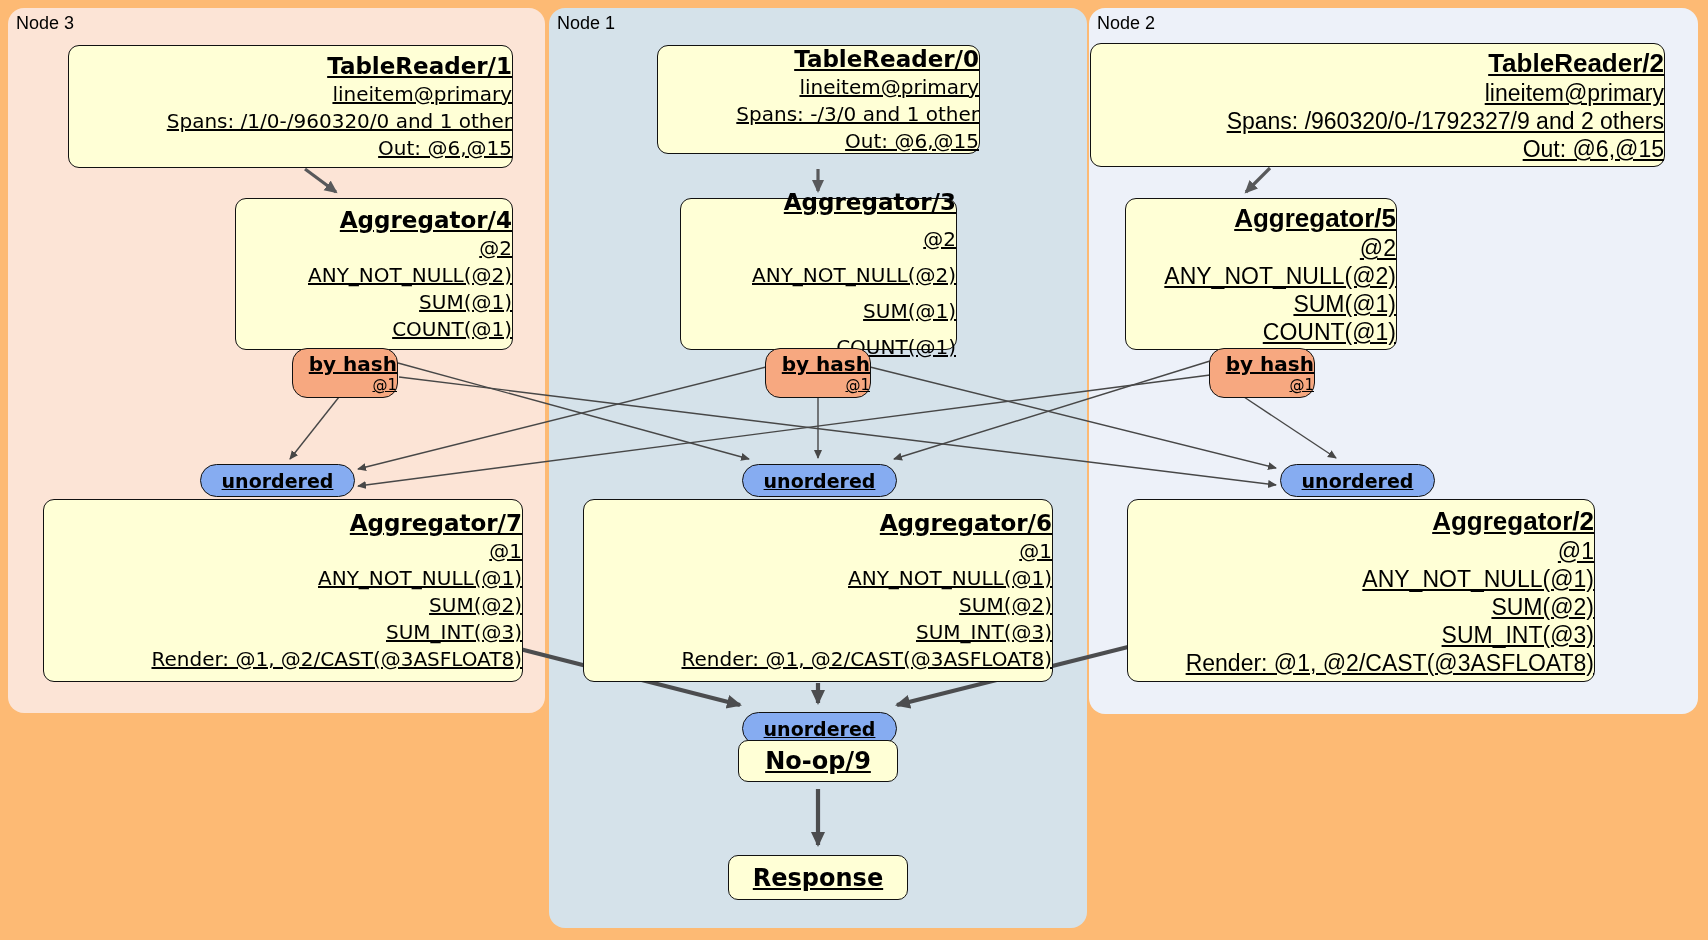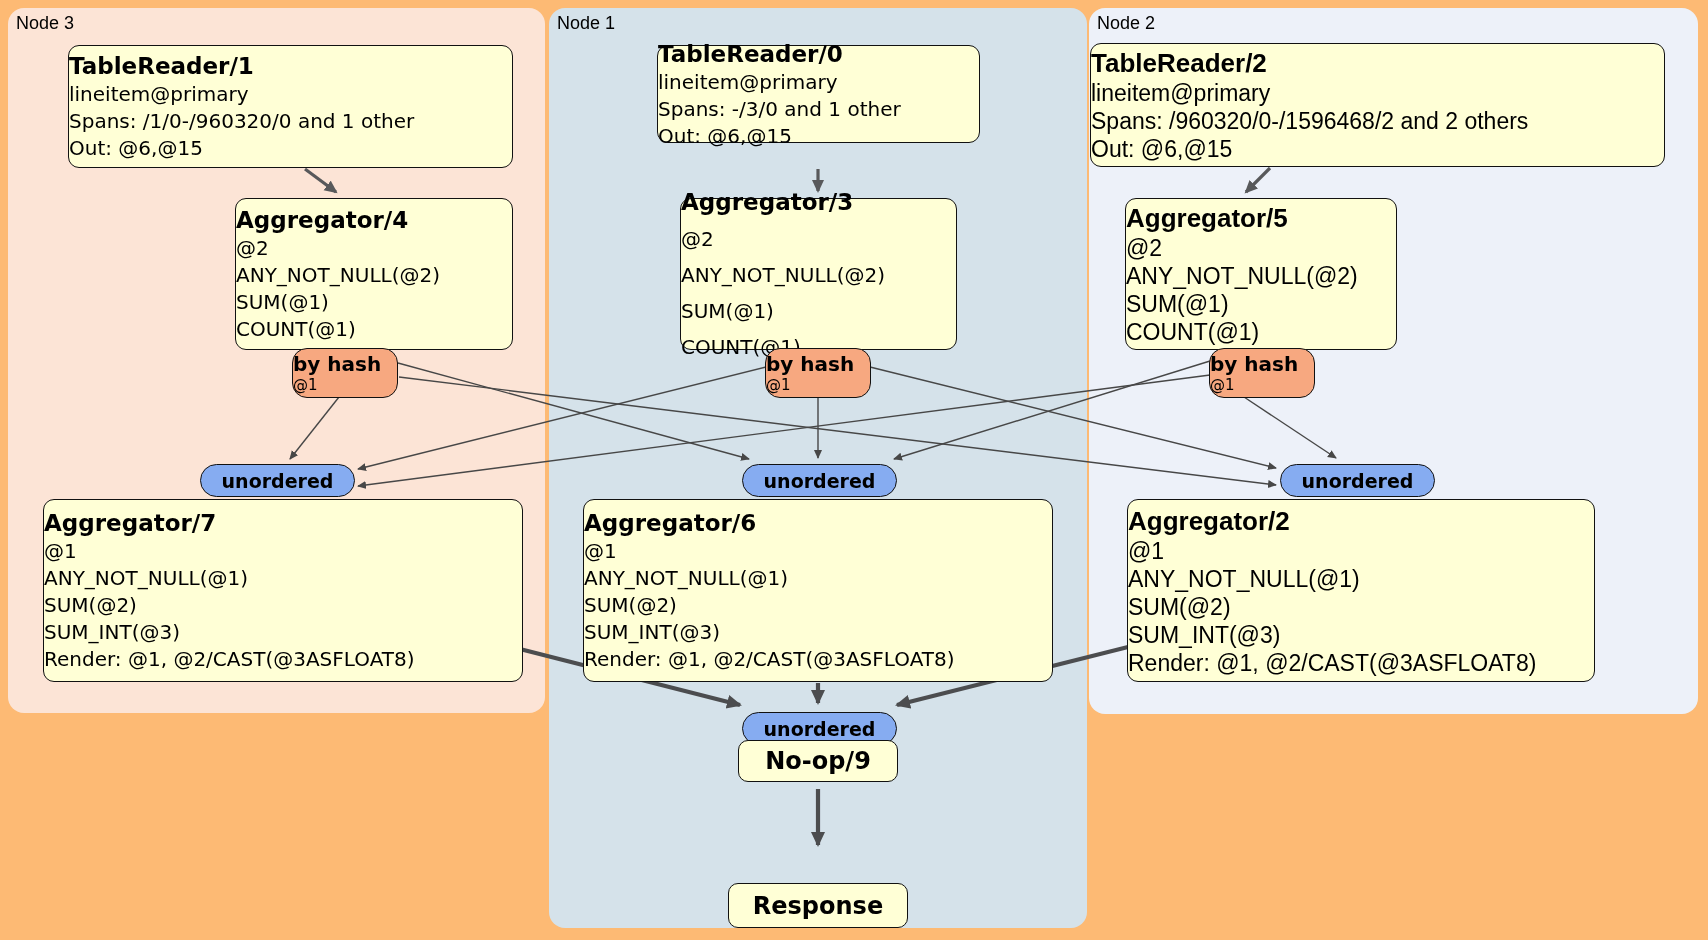--- a/index.html
+++ b/index.html
@@ -5,57 +5,57 @@
   html,body{margin:0;padding:0;background:#ffffff;}
   .canvas{position:relative;width:1708px;height:940px;background:#fdba74;overflow:hidden;
           font-family:"DejaVu Sans",sans-serif;padding-left:36px;}
   .band{position:absolute;border-radius:16px;}
   .band-n3{left:8px;top:8px;width:537px;height:705px;background:#fce4d6;}
   .band-n1{left:549px;top:8px;width:538px;height:920px;background:#d5e2ea;}
   .band-n2{left:1089px;top:8px;width:609px;height:706px;background:#edf1f9;}
   .band-label{position:absolute;left:8px;top:5px;font-family:"Liberation Sans",sans-serif;
               font-size:18px;color:#000;}
   svg.edges{position:absolute;left:0;top:0;z-index:1;}
-  .node{position:absolute;z-index:2;box-sizing:border-box;text-align:left;}
+  .node{position:absolute;z-index:2;box-sizing:border-box;text-align:right;text-decoration:underline;}
   .box{background:#ffffd6;border:1.6px solid #111;border-radius:11px;
        display:flex;flex-direction:column;justify-content:center;}
   .box .t{font-weight:bold;font-size:23px;line-height:30px;color:#000;}
   .box .l{font-size:20px;line-height:27px;color:#000;white-space:nowrap;}
   .n2f{font-family:"Liberation Sans",sans-serif;}
   .n2f .t{font-size:26px;line-height:32px;}
   .n2f .l{font-size:23px;line-height:28px;}
   .router{background:#f7a880;border:1.6px solid #111;border-radius:15px;
           display:flex;flex-direction:column;justify-content:center;}
   .router .t{font-weight:bold;font-size:20px;line-height:24px;color:#000;}
   .router .d{font-size:15px;line-height:18px;color:#000;}
   .pill{background:#86acf1;border:1.6px solid #111;border-radius:17px;
         display:flex;align-items:center;justify-content:center;
         font-weight:bold;font-size:19px;color:#000;}
   .final{background:#ffffd6;border:1.6px solid #111;border-radius:10px;
          display:flex;align-items:center;justify-content:center;
          font-weight:bold;font-size:24px;color:#000;}
   
   .p-tr1{left:68px;top:45px;width:445px;height:123px;}
-  .p-tr0{left:657px;top:45px;width:323px;height:98px;}
+  .p-tr0{left:657px;top:45px;width:323px;height:109px;}
   .p-tr2{left:1090px;top:43px;width:575px;height:124px;}
   .p-agg4{left:235px;top:198px;width:278px;height:152px;}
   .p-agg3{left:680px;top:198px;width:277px;height:152px;gap:9px;}
   .p-agg5{left:1125px;top:198px;width:272px;height:152px;}
   .p-bh3{left:292px;top:348px;width:106px;height:50px;}
   .p-bh1{left:765px;top:348px;width:106px;height:50px;}
   .p-bh2{left:1209px;top:348px;width:106px;height:50px;}
   .p-u3{left:200px;top:464px;width:155px;height:33px;}
   .p-u1{left:742px;top:464px;width:155px;height:33px;}
   .p-u2{left:1280px;top:464px;width:155px;height:33px;}
   .p-agg7{left:43px;top:499px;width:480px;height:183px;}
   .p-agg6{left:583px;top:499px;width:470px;height:183px;}
   .p-agg8{left:1127px;top:499px;width:468px;height:183px;}
   .p-uf{left:742px;top:712px;width:155px;height:33px;}
   .p-noop{left:738px;top:740px;width:160px;height:42px;}
-  .p-resp{left:728px;top:855px;width:180px;height:45px;margin-top:28px;}
+  .p-resp{left:728px;top:855px;width:180px;height:45px;}
 </style>
 </head>
 <body>
 
 <div class="canvas">
 
   <div class="band band-n3">
     <span class="band-label">Node 3</span>
   </div>
   <div class="band band-n1">
@@ -109,21 +109,21 @@
   </div>
   <div class="node box p-tr0">
     <div class="t">TableReader/0</div>
     <div class="l">lineitem@primary</div>
     <div class="l">Spans: -/3/0 and 1 other</div>
     <div class="l">Out: @6,@15</div>
   </div>
   <div class="node box n2f p-tr2">
     <div class="t">TableReader/2</div>
     <div class="l">lineitem@primary</div>
-    <div class="l">Spans: /960320/0-/1596468/2 and 2 others</div>
+    <div class="l">Spans: /960320/0-/1792327/9 and 2 others</div>
     <div class="l">Out: @6,@15</div>
   </div>
 
   <div class="node box p-agg4">
     <div class="t">Aggregator/4</div>
     <div class="l">@2</div>
     <div class="l">ANY_NOT_NULL(@2)</div>
     <div class="l">SUM(@1)</div>
     <div class="l">COUNT(@1)</div>
   </div>

